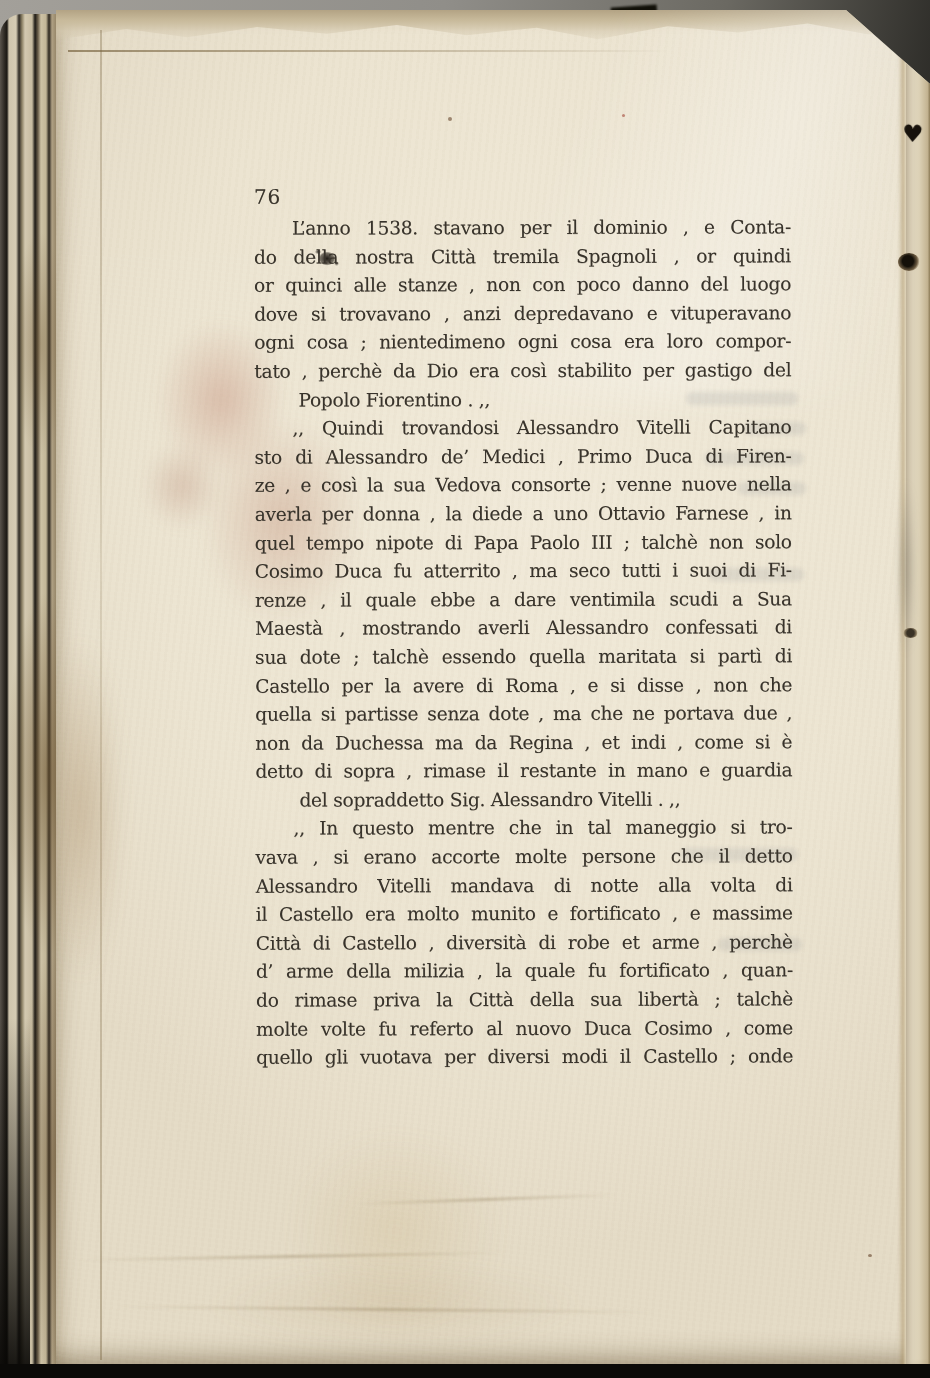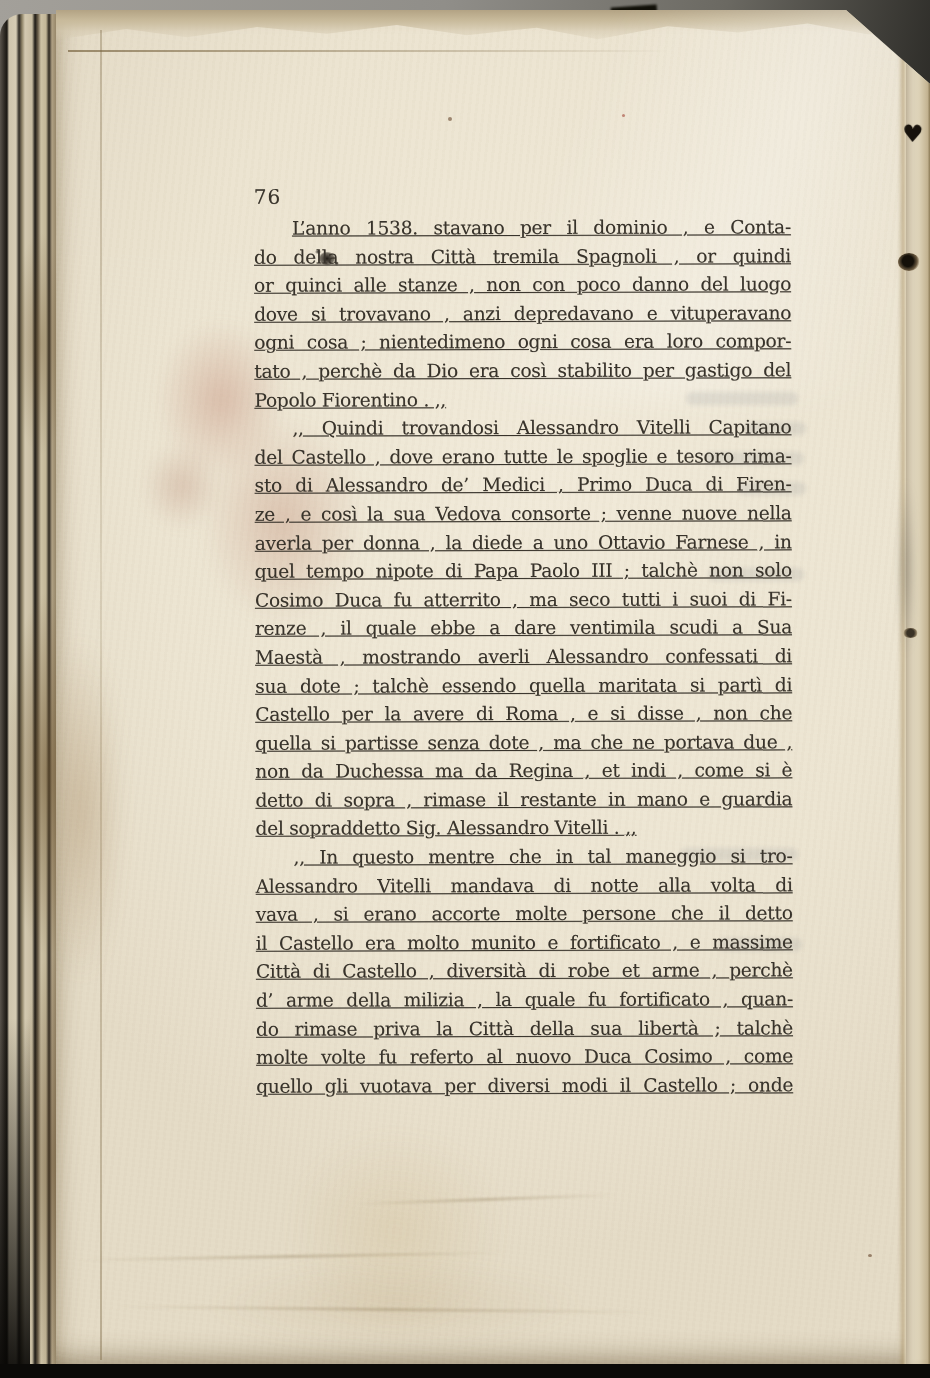--- a/index.html
+++ b/index.html
@@ -142,24 +142,24 @@
     position:absolute; left:199px; top:174px; width:537px;
     color:#37322a; transform:rotate(-.15deg);
   }
   .pagenum {
     height:30px; font-size:20px; letter-spacing:1px; color:#3a352c;
     text-shadow:.2px .3px .6px rgba(58,53,44,.4);
   }
   .line {
     font-size:18.6px; line-height:28.6px; height:28.6px; letter-spacing:-.25px;
     text-align:justify; text-align-last:justify; white-space:normal;
-    color:#38332b; text-shadow:.2px .3px .5px rgba(56,51,43,.35);text-decoration:underline;
+    color:#38332b; text-shadow:.2px .3px .5px rgba(56,51,43,.35);
   }
   .line.first { text-indent:38px; }
-  .line.short-end { text-align-last:left; }
+  .line.short-end { text-align-last:left;margin-left:44px; }
   
   .bottom-bar { position:absolute; left:0; bottom:0; width:100%; height:14px; background:#0b0a08; }
   .top-notch {
     position:absolute; left:612px; top:6px; width:46px; height:40px;
     background:#111009; filter:blur(1px); transform:rotate(-4deg);
   }
 </style>
 </head>
 <body>
 
@@ -208,37 +208,36 @@
       <div class="pagenum">76</div>
       <div class="lines">
           <div class="line first">L’anno 1538. stavano per il dominio , e Conta-</div>
           <div class="line">do della nostra Città tremila Spagnoli , or quindi</div>
           <div class="line">or quinci alle stanze , non con poco danno del luogo</div>
           <div class="line">dove si trovavano , anzi depredavano e vituperavano</div>
           <div class="line">ogni cosa ; nientedimeno ogni cosa era loro compor-</div>
           <div class="line">tato , perchè da Dio era così stabilito per gastigo del</div>
           <div class="line short-end">Popolo Fiorentino . ,,</div>
           <div class="line first">,, Quindi trovandosi Alessandro Vitelli Capitano</div>
-          <div class="line">del Castello , dove erano tutte le spoglie e tesoro rima-</div>
           <div class="line">sto di Alessandro de’ Medici , Primo Duca di Firen-</div>
           <div class="line">ze , e così la sua Vedova consorte ; venne nuove nella</div>
           <div class="line">averla per donna , la diede a uno Ottavio Farnese , in</div>
           <div class="line">quel tempo nipote di Papa Paolo III ; talchè non solo</div>
           <div class="line">Cosimo Duca fu atterrito , ma seco tutti i suoi di Fi-</div>
           <div class="line">renze , il quale ebbe a dare ventimila scudi a Sua</div>
           <div class="line">Maestà , mostrando averli Alessandro confessati di</div>
           <div class="line">sua dote ; talchè essendo quella maritata si partì di</div>
           <div class="line">Castello per la avere di Roma , e si disse , non che</div>
           <div class="line">quella si partisse senza dote , ma che ne portava due ,</div>
           <div class="line">non da Duchessa ma da Regina , et indi , come si è</div>
           <div class="line">detto di sopra , rimase il restante in mano e guardia</div>
           <div class="line short-end">del sopraddetto Sig. Alessandro Vitelli . ,,</div>
           <div class="line first">,, In questo mentre che in tal maneggio si tro-</div>
+          <div class="line">vava , si erano accorte molte persone che il detto</div>
           <div class="line">Alessandro Vitelli mandava di notte alla volta di</div>
-          <div class="line">vava , si erano accorte molte persone che il detto</div>
           <div class="line">il Castello era molto munito e fortificato , e massime</div>
           <div class="line">Città di Castello , diversità di robe et arme , perchè</div>
           <div class="line">d’ arme della milizia , la quale fu fortificato , quan-</div>
           <div class="line">do rimase priva la Città della sua libertà ; talchè</div>
           <div class="line">molte volte fu referto al nuovo Duca Cosimo , come</div>
           <div class="line">quello gli vuotava per diversi modi il Castello ; onde</div>
         </div>
     </div>
   </div>
 

